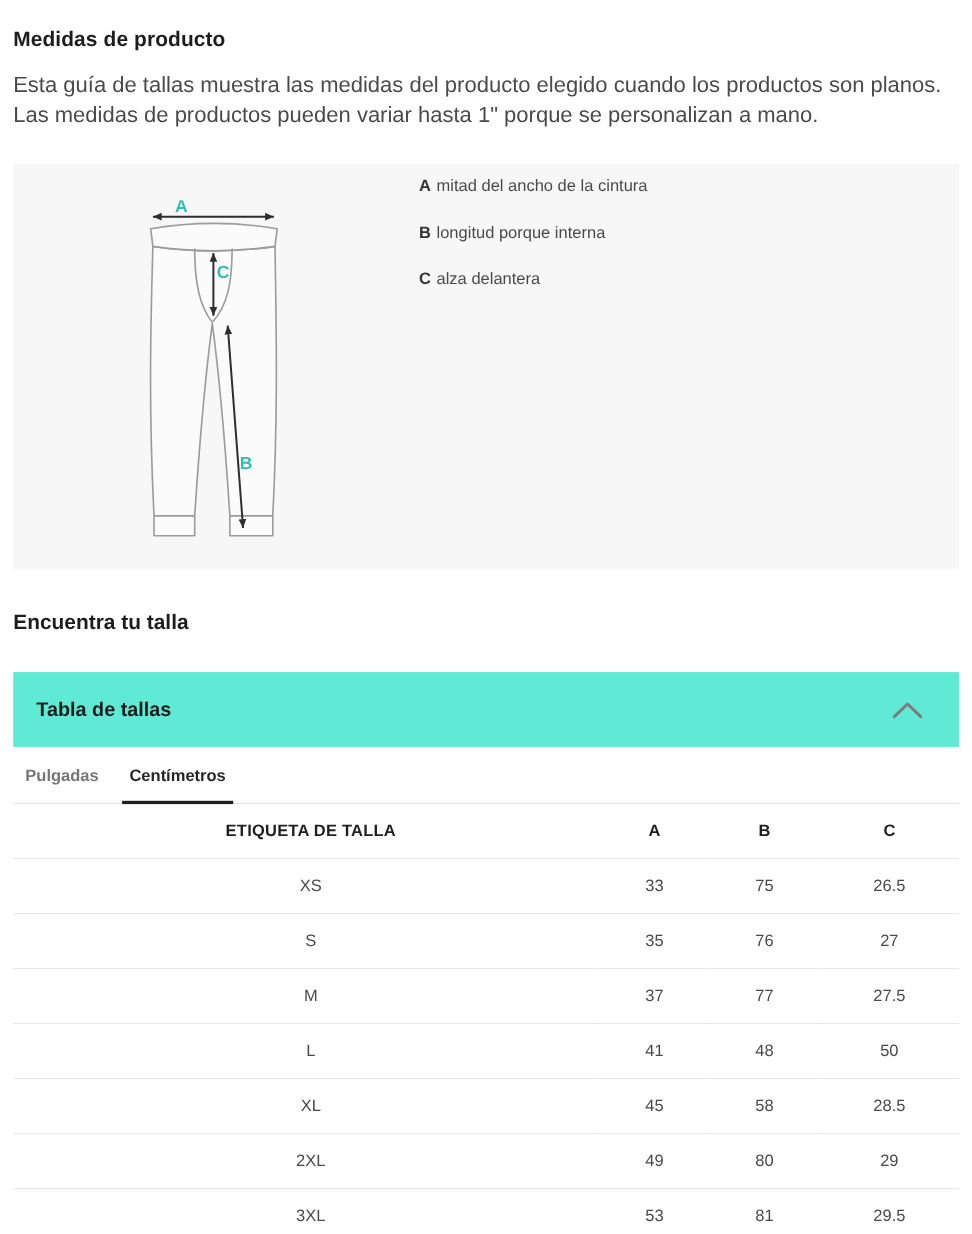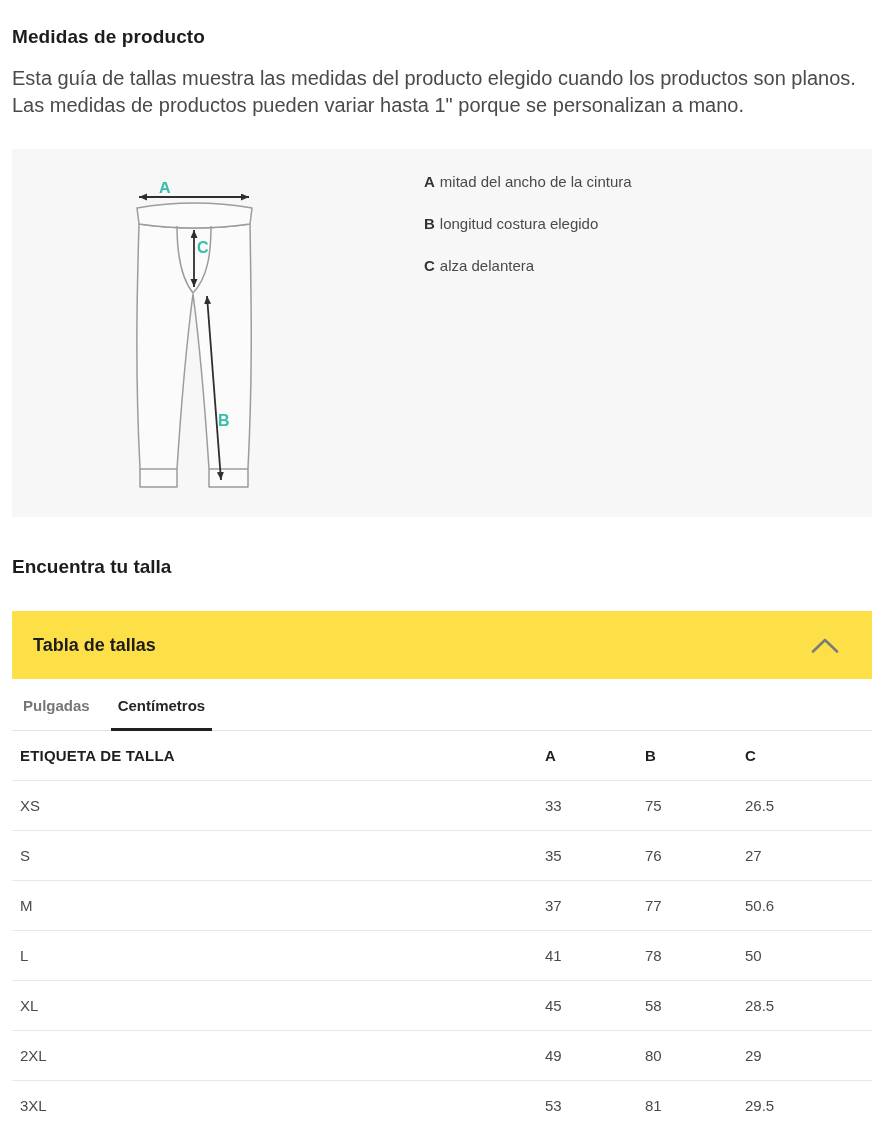--- a/index.html
+++ b/index.html
@@ -20,32 +20,32 @@
     margin:16px 0 0; max-width:856px;
     font-size:20px; line-height:27px; color:#4a4a4a;
   }
 
   
   .diagram-panel {
     position:relative; margin-top:30px;
     height:368px; background:#f7f7f7;
   }
   .pants-wrap { position:absolute; left:119px; top:33px; }
-  .legend { position:absolute; left:369px; top:20px; font-size:15px; color:#4a4a4a;margin-left:43px; }
+  .legend { position:absolute; left:369px; top:8px; font-size:15px; color:#4a4a4a; }
   .legend-row { line-height:25px; margin-bottom:17px; }
   .legend-key { font-weight:700; color:#333333; margin-right:5px; }
 
   .find-heading {
     margin:0; padding-top:39px;
     font-size:19px; font-weight:700; color:#1d1d1d;
   }
 
   
   .accordion {
-    margin-top:33px; height:68px; background:#fde047;
+    margin-top:33px; height:68px; background:#5eead4;
     display:flex; align-items:center; justify-content:space-between;
     padding:0 32px 0 21px; cursor:pointer;
   }
   .accordion-title { font-size:18px; font-weight:700; color:#1d1d1d; }
   .chevron { display:flex; align-items:center; }
 
   
   .tabs {
     display:flex; gap:28px; padding:0 11px;
     border-bottom:1px solid #e4e4e4; margin-top:2px;
@@ -57,21 +57,21 @@
   .tab.inactive { color:#767676; font-weight:600; }
   .tab.active   { color:#262626; font-weight:700; }
   .tab.active::after {
     content:""; position:absolute; left:-7px; right:-7px; bottom:-1px;
     height:3px; background:#202020;
   }
 
   
   .size-table { width:860px; border-collapse:collapse; font-size:15px; }
   .size-table th, .size-table td {
-    height:49px; padding:0; text-align:left; vertical-align:middle;
+    height:49px; padding:0; text-align:center; vertical-align:middle;
     border-bottom:1px solid #e8e8e8;
     font-weight:400; color:#4a4a4a;
   }
   .size-table thead th { font-weight:700; color:#1f1f1f; }
   .size-table .col-size { padding-left:8px; }
   .size-table thead .col-size { letter-spacing:.2px; }
 </style>
 </head>
 <body>
 
@@ -107,21 +107,21 @@
         <text x="66" y="71" font-size="16" font-weight="bold" fill="#35beac">C</text>
         <text x="87" y="244" font-size="16" font-weight="bold" fill="#35beac">B</text>
       </svg>
     </div>
 
     <div class="legend">
       <div class="legend-row">
         <span class="legend-key">A</span><span>mitad del ancho de la cintura</span>
       </div>
       <div class="legend-row">
-        <span class="legend-key">B</span><span>longitud costura elegido</span>
+        <span class="legend-key">B</span><span>longitud porque interna</span>
       </div>
       <div class="legend-row">
         <span class="legend-key">C</span><span>alza delantera</span>
       </div>
     </div>
   </div>
 
   <h2 class="find-heading">Encuentra tu talla</h2>
 
   <div class="accordion">
@@ -163,26 +163,26 @@
       <tr>
         <td class="col-size">S</td>
         <td>35</td>
         <td>76</td>
         <td>27</td>
       </tr>
       <tr>
         <td class="col-size">M</td>
         <td>37</td>
         <td>77</td>
-        <td>50.6</td>
+        <td>27.5</td>
       </tr>
       <tr>
         <td class="col-size">L</td>
         <td>41</td>
-        <td>78</td>
+        <td>48</td>
         <td>50</td>
       </tr>
       <tr>
         <td class="col-size">XL</td>
         <td>45</td>
         <td>58</td>
         <td>28.5</td>
       </tr>
       <tr>
         <td class="col-size">2XL</td>

